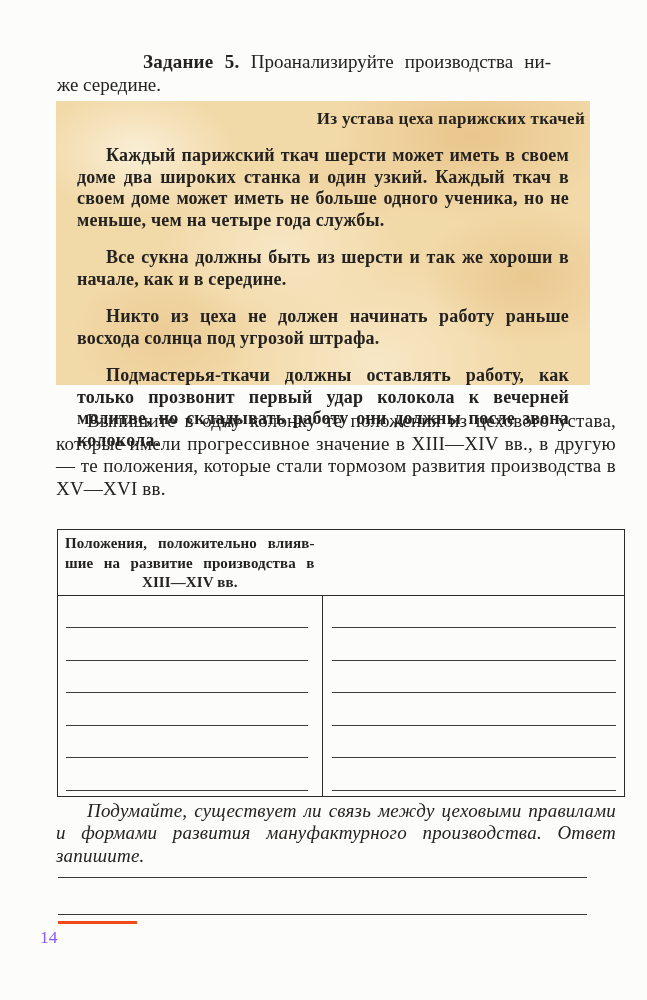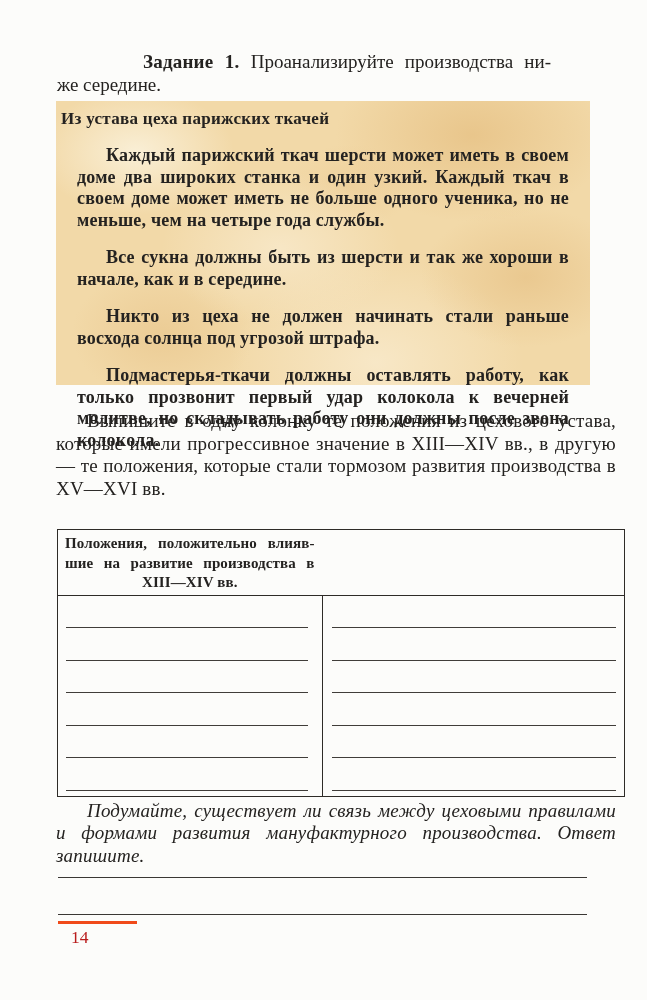--- a/index.html
+++ b/index.html
@@ -24,21 +24,21 @@
     background-color:#f2d9a8;
     background-image:
       radial-gradient(140px 90px at 15% 18%, rgba(250,240,216,0.95), rgba(250,240,216,0) 70%),
       radial-gradient(190px 120px at 78% 12%, rgba(225,182,116,0.55), rgba(225,182,116,0) 72%),
       radial-gradient(170px 110px at 42% 52%, rgba(248,233,202,0.85), rgba(248,233,202,0) 70%),
       radial-gradient(150px 100px at 88% 62%, rgba(226,184,120,0.5), rgba(226,184,120,0) 70%),
       radial-gradient(130px 95px at 20% 82%, rgba(228,188,126,0.45), rgba(228,188,126,0) 70%),
       radial-gradient(210px 150px at 60% 92%, rgba(249,235,206,0.8), rgba(249,235,206,0) 70%),
       radial-gradient(90px 60px at 55% 30%, rgba(233,196,138,0.4), rgba(233,196,138,0) 70%);
   }
-  .doc-title{font-weight:bold;font-size:17px;line-height:21px;text-align:left;margin:0 0 6px 0;letter-spacing:0.3px;}
+  .doc-title{font-weight:bold;font-size:17px;line-height:21px;text-align:right;margin:0 0 6px 0;letter-spacing:0.3px;}
   .doc-para{
     margin:16px;font-weight:bold;font-size:18px;line-height:21.5px;
     text-align:justify;text-indent:29px;letter-spacing:0.2px;
     -webkit-hyphens:manual;hyphens:manual;
   }
   
   .flowpara{
     position:absolute;left:44px;width:560px;margin:12px;
     font-size:19px;line-height:22.6px;text-align:justify;text-indent:31px;
     letter-spacing:0.2px;-webkit-hyphens:manual;hyphens:manual;
@@ -61,37 +61,37 @@
   }
   .th.right,.td.right{flex:1;border-left:1.6px solid #2e2b27;box-sizing:border-box;}
   .td{flex:0 0 263.5px;box-sizing:border-box;}
   .td .wline{height:31.6px;border-bottom:1.7px solid #403d39;margin:0 14px 0 8px;}
   .td.right .wline{margin:0 8px 0 9px;}
   
   .answers{position:absolute;left:58px;top:841px;width:529px;}
   .answers .wline{height:36px;border-bottom:1.7px solid #3a3734;}
   
   .accent{position:absolute;left:58px;top:921px;width:79px;height:3.2px;background:#f04a19;}
-  .pagenum{position:absolute;left:71px;top:927px;font-size:17.5px;color:#b91c1c;}
+  .pagenum{position:absolute;left:40px;top:927px;font-size:17.5px;color:#8b5cf6;}
 </style>
 </head>
 <body>
 
 <div class="page">
 
   <div class="task">
-    <div class="l1"><span class="tind"></span><b>Задание 1.</b><span> Проанализируйте производства ни-</span></div>
+    <div class="l1"><span class="tind"></span><b>Задание 5.</b><span> Проанализируйте производства ни-</span></div>
     <div>же середине.</div>
   </div>
 
   <div class="doc-box">
     <div class="doc-title">Из устава цеха парижских ткачей</div>
     <p class="doc-para">Каждый парижский ткач шерсти может иметь в своем доме два широких станка и один узкий. Каждый ткач в своем доме может иметь не больше одного ученика, но не меньше, чем на четыре года службы.</p>
     <p class="doc-para">Все сукна должны быть из шерсти и так же хороши в на­чале, как и в середине.</p>
-    <p class="doc-para">Никто из цеха не должен начинать стали раньше восхода солнца под угрозой штрафа.</p>
+    <p class="doc-para">Никто из цеха не должен начинать работу раньше восхода солнца под угрозой штрафа.</p>
     <p class="doc-para">Подмастерья-ткачи должны оставлять работу, как только прозвонит первый удар колокола к вечерней молитве, но скла­дывать работу они должны после звона колокола.</p>
   </div>
 
   <p class="flowpara instruction">Выпишите в одну колонку те положения из цехо­вого устава, которые имели прогрессивное значение в XIII—XIV вв., в другую — те положения, которые стали тормозом развития производства в XV—XVI вв.</p>
 
   <div class="ctable">
     <div class="thead">
       <div class="th">Положения, положительно влияв­шие на развитие производства в XIII—XIV вв.</div>
     </div>
     <div class="tbody">

